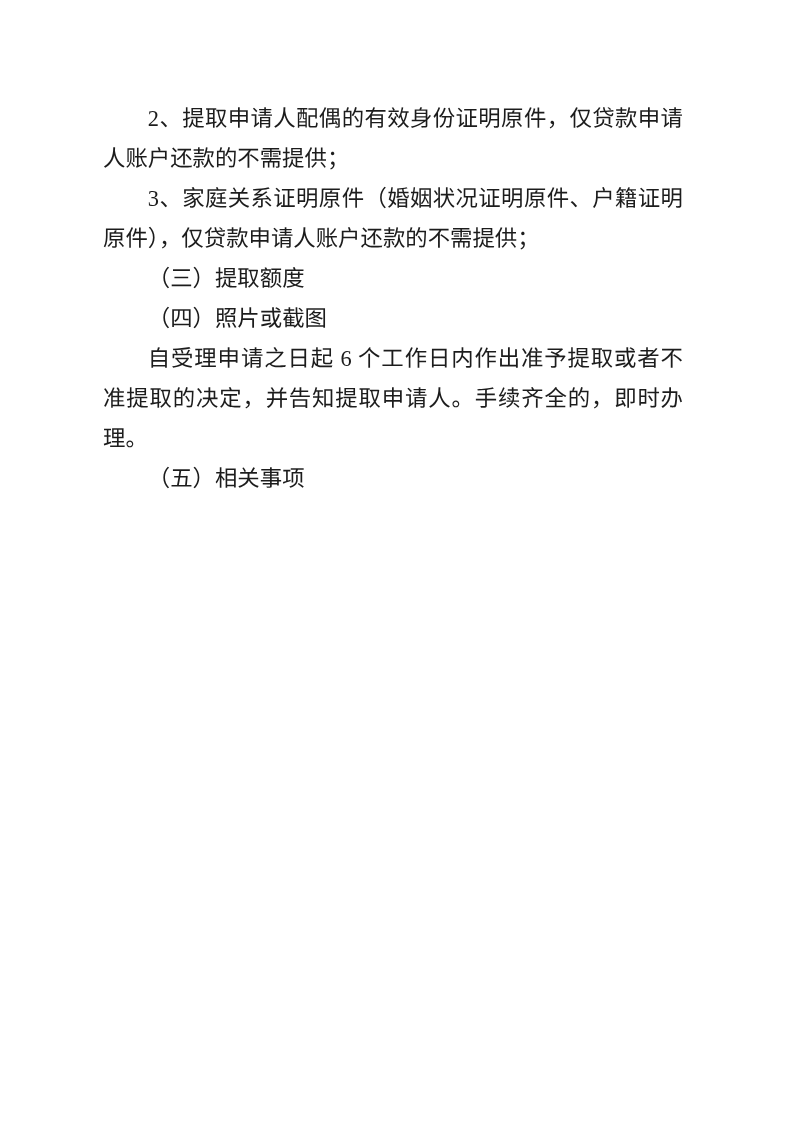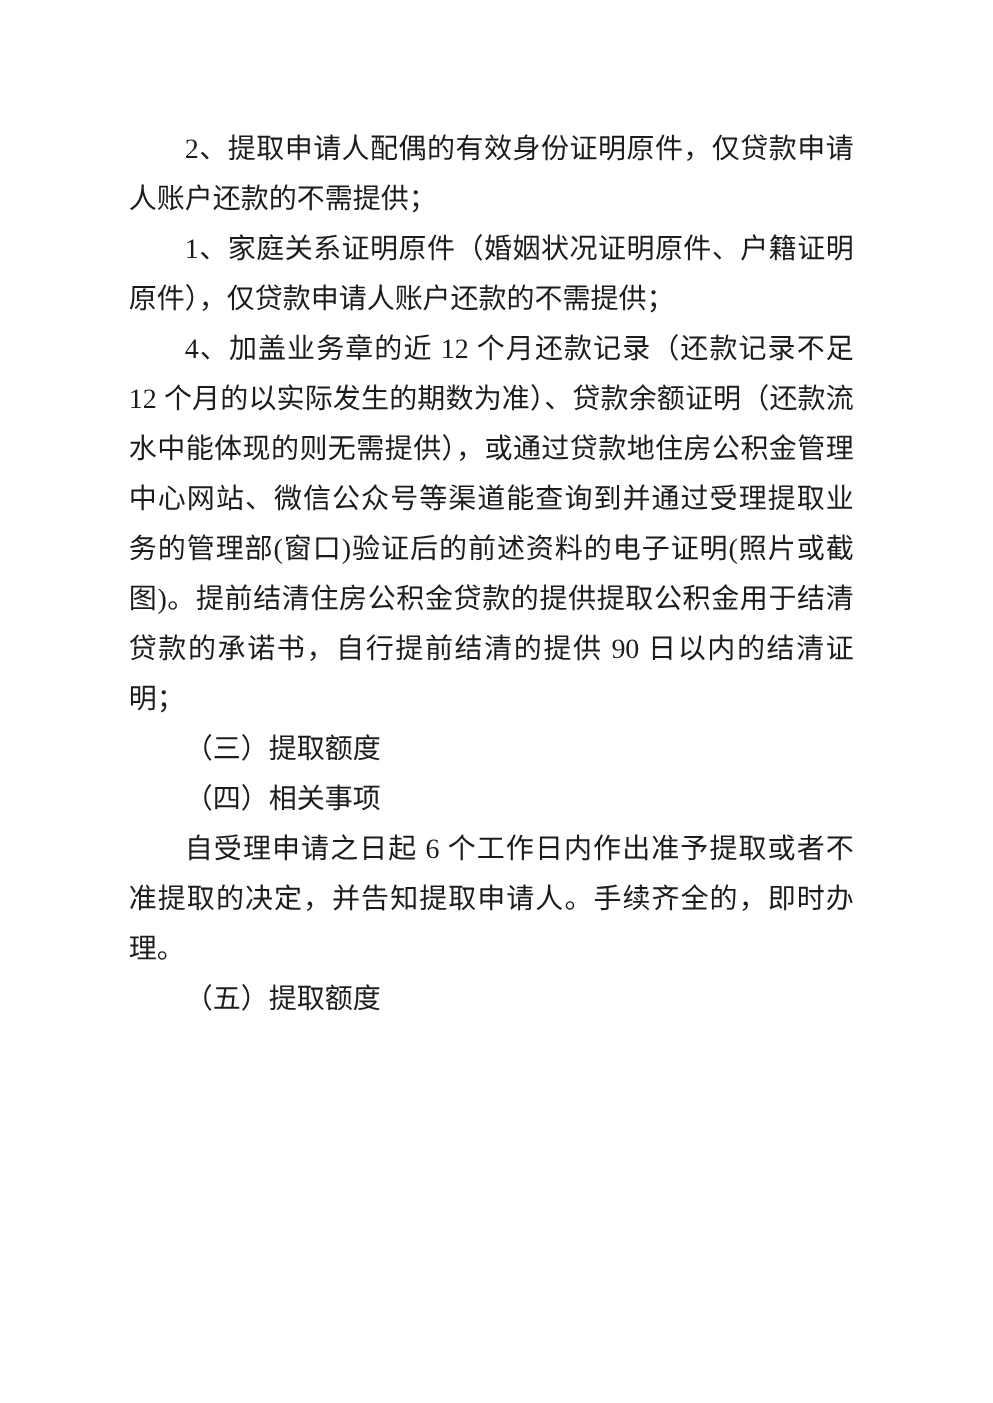--- a/index.html
+++ b/index.html
@@ -35,20 +35,19 @@
     word-break: normal;
     letter-spacing: 0;
   }
 </style>
 </head>
 <body>
 
 <div class="page">
   <div class="content">
     <p class="para">2、提取申请人配偶的有效身份证明原件，仅贷款申请人账户还款的不需提供；</p>
-    <p class="para">1、家庭关系证明原件（婚姻状况证明原件、户籍证明原件），仅贷款申请人账户还款的不需提供；</p>
-    <p class="para">4、加盖业务章的近 12 个月还款记录（还款记录不足 12 个月的以实际发生的期数为准）、贷款余额证明（还款流水中能体现的则无需提供），或通过贷款地住房公积金管理中心网站、微信公众号等渠道能查询到并通过受理提取业务的管理部(窗口)验证后的前述资料的电子证明(照片或截图)。提前结清住房公积金贷款的提供提取公积金用于结清贷款的承诺书，自行提前结清的提供 90 日以内的结清证明；</p>
+    <p class="para">3、家庭关系证明原件（婚姻状况证明原件、户籍证明原件），仅贷款申请人账户还款的不需提供；</p>
     <p class="para">（三）提取额度</p>
-    <p class="para">（四）相关事项</p>
+    <p class="para">（四）照片或截图</p>
     <p class="para">自受理申请之日起 6 个工作日内作出准予提取或者不准提取的决定，并告知提取申请人。手续齐全的，即时办理。</p>
-    <p class="para">（五）提取额度</p>
+    <p class="para">（五）相关事项</p>
   </div>
 </div>
 
 </body></html>

